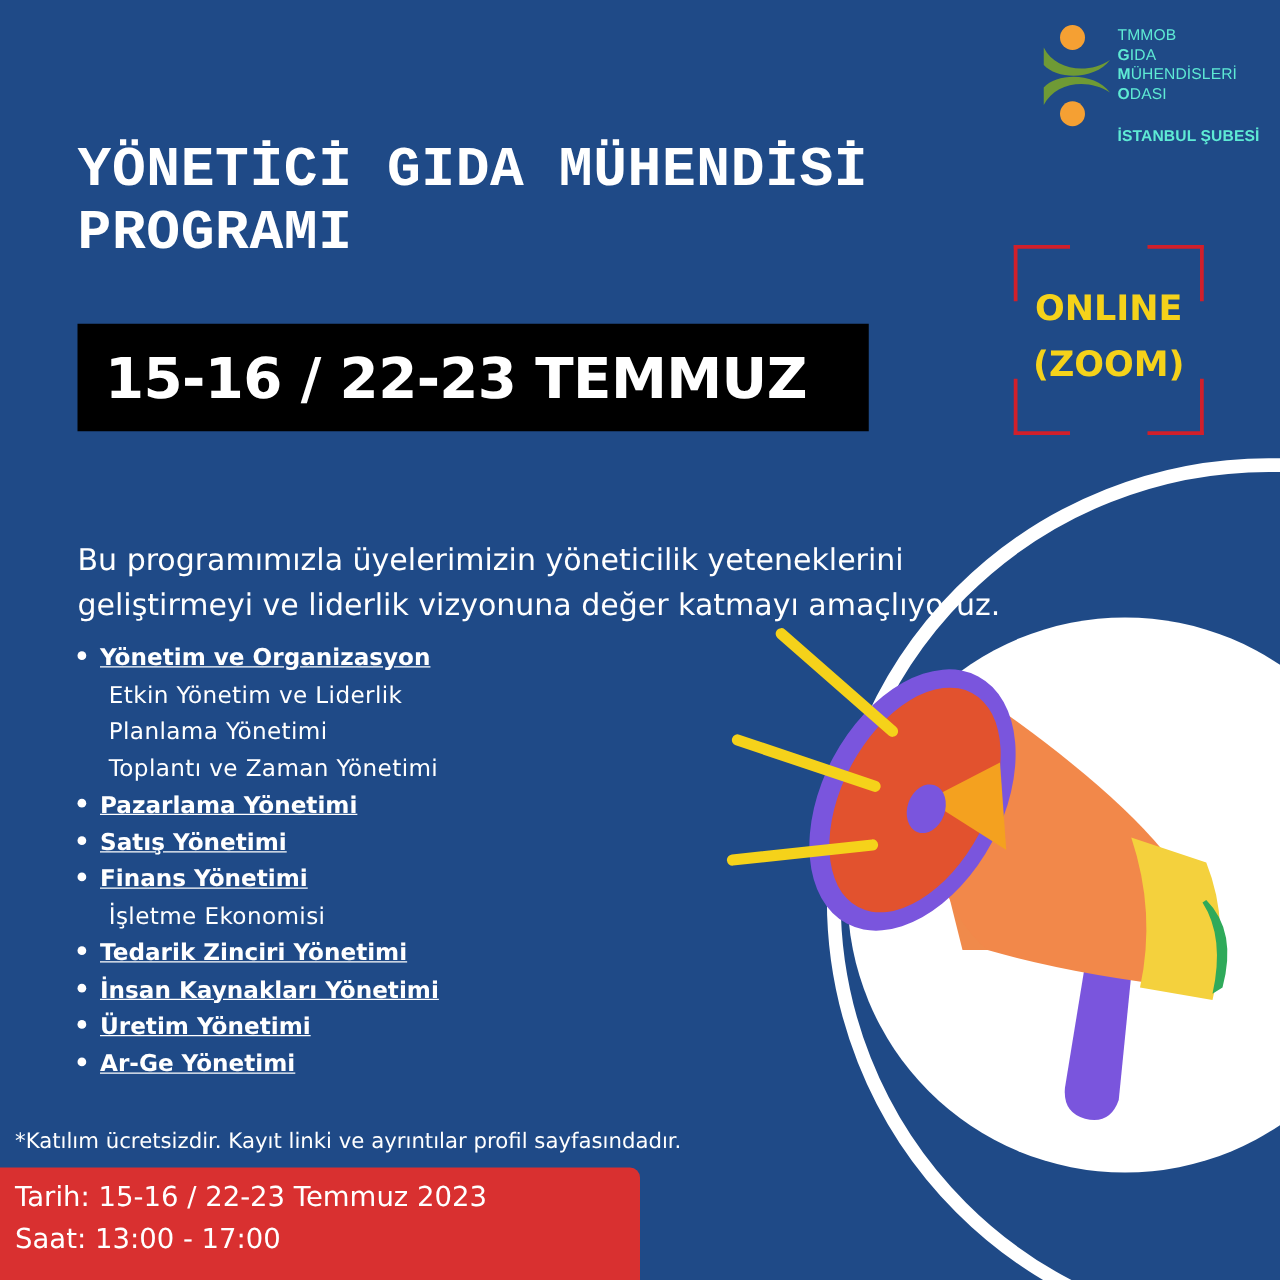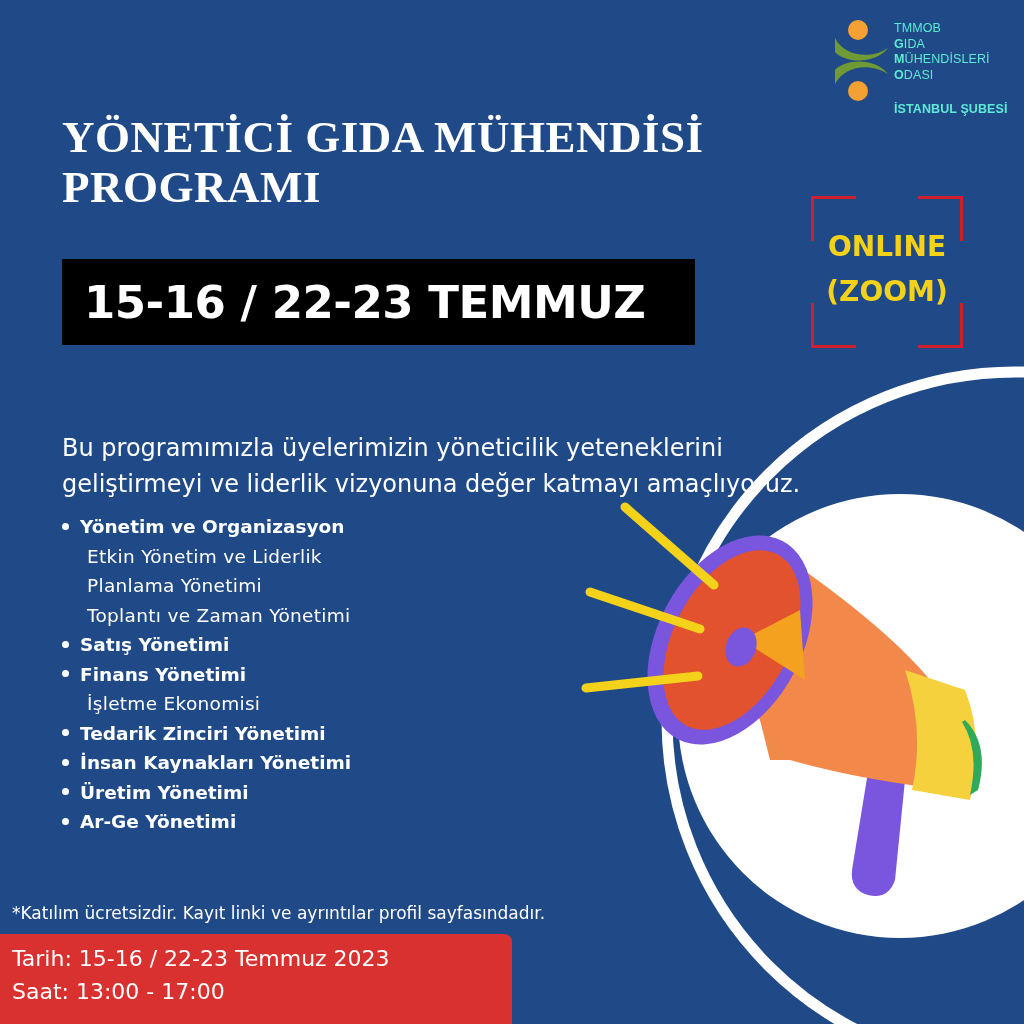--- a/index.html
+++ b/index.html
@@ -20,21 +20,21 @@
     letter-spacing: 0.1px;
   }
   .logo-text div { white-space: nowrap; }
   .logo-text b { font-weight: bold; }
   .logo-text .last { font-weight: bold; margin-top: 19px; }
 
   
   .title {
     left: 62px; top: 112px; width: 760px;
     font-size: 45px; line-height: 50px; font-weight: bold; letter-spacing: 0.5px;
-    font-family: Liberation Serif, serif;
+    font-family: Liberation Mono, monospace;
   }
 
   
   .date-banner {
     left: 62px; top: 259px; width: 633px; height: 86px;
     background: #000000;
     display: flex; align-items: center;
   }
   .date-banner span {
     padding-left: 22px;
@@ -61,21 +61,21 @@
     font-size: 24px; line-height: 36px; color: #ffffff;
     font-family: "DejaVu Sans", sans-serif; font-weight: normal; margin-top: 36px;
   }
 
   
   .topics { left: 62px; top: 512px; width: 480px; }
   .topic {
     font-family: "DejaVu Sans", sans-serif; font-size: 18.5px; line-height: 29.5px;
     white-space: nowrap;
   }
-  .topic.main { font-weight: bold; }
+  .topic.main { font-weight: bold; text-decoration: underline; }
   .topic.main::before {
     content: ""; display: inline-block; width: 7px; height: 7px; border-radius: 50%;
     background: #ffffff; margin: 0 11px 0 0; vertical-align: middle; position: relative; top: -2px;
   }
   .topic.sub { font-weight: normal; padding-left: 25px; letter-spacing: 0.3px; }
 
   
   .note {
     left: 12px; top: 900px; font-size: 17px; line-height: 26px; white-space: nowrap;
     font-family: "DejaVu Sans", sans-serif;
@@ -168,20 +168,21 @@
 <div class="abs desc">
   <div>Bu programımızla üyelerimizin yöneticilik yeteneklerini</div>
   <div>geliştirmeyi ve liderlik vizyonuna değer katmayı amaçlıyoruz.</div>
 </div>
 
 <div class="abs topics">
   <div class="topic main">Yönetim ve Organizasyon</div>
   <div class="topic sub">Etkin Yönetim ve Liderlik</div>
   <div class="topic sub">Planlama Yönetimi</div>
   <div class="topic sub">Toplantı ve Zaman Yönetimi</div>
+  <div class="topic main">Pazarlama Yönetimi</div>
   <div class="topic main">Satış Yönetimi</div>
   <div class="topic main">Finans Yönetimi</div>
   <div class="topic sub">İşletme Ekonomisi</div>
   <div class="topic main">Tedarik Zinciri Yönetimi</div>
   <div class="topic main">İnsan Kaynakları Yönetimi</div>
   <div class="topic main">Üretim Yönetimi</div>
   <div class="topic main">Ar-Ge Yönetimi</div>
 </div>
 
 <div class="abs note">*Katılım ücretsizdir. Kayıt linki ve ayrıntılar profil sayfasındadır.</div>

